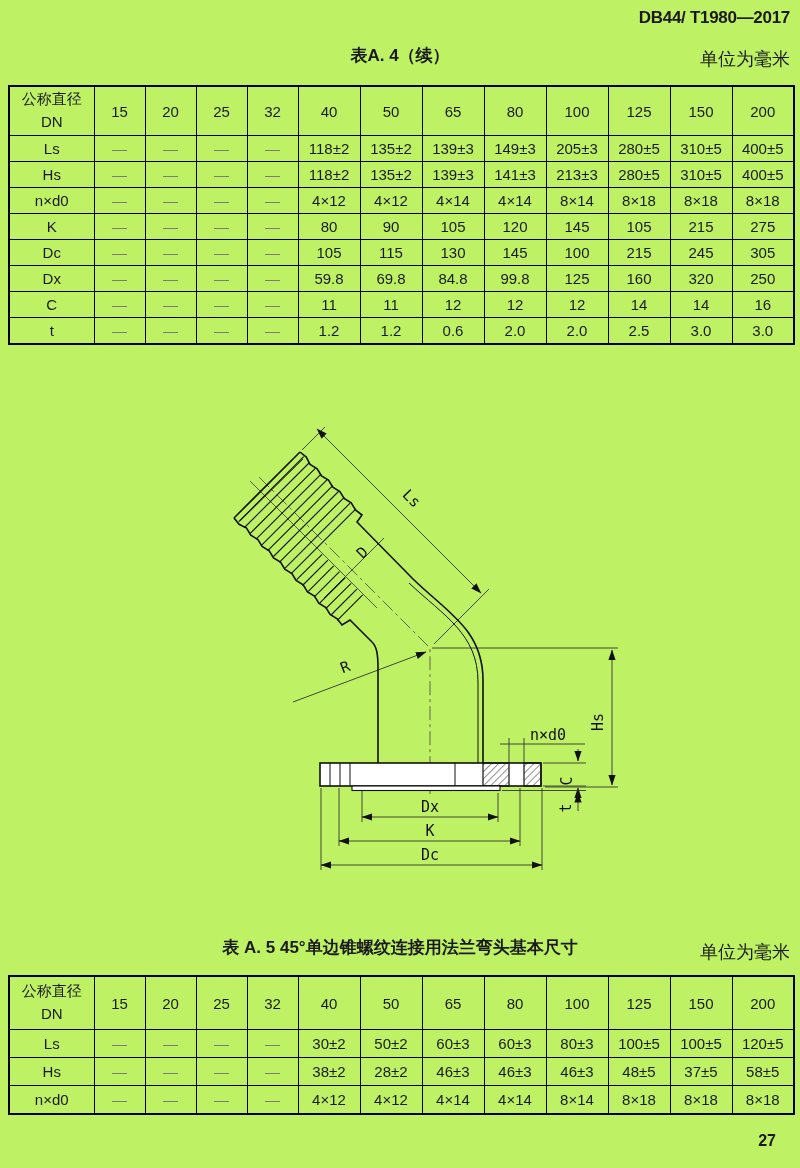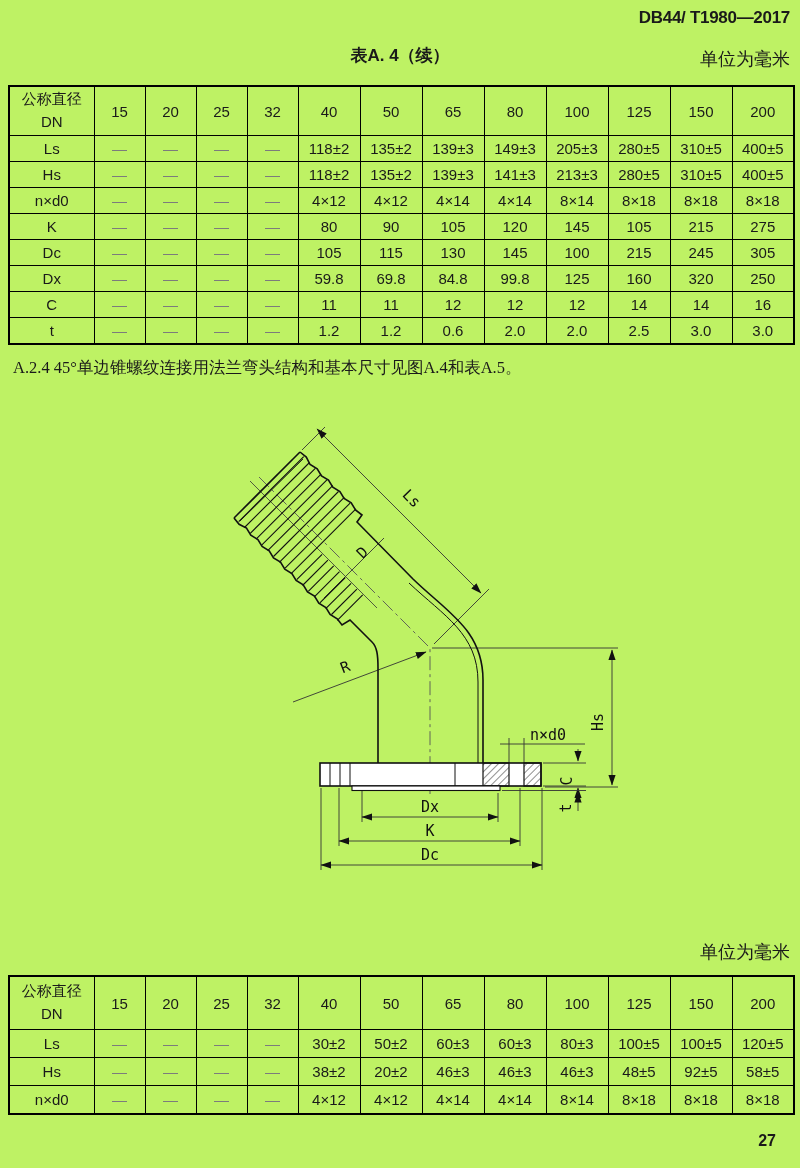--- a/index.html
+++ b/index.html
@@ -195,21 +195,20 @@
           <td>0.6</td>
           <td>2.0</td>
           <td>2.0</td>
           <td>2.5</td>
           <td>3.0</td>
           <td>3.0</td>
         </tr>
       </tbody>
   </table>
 
-  <div class="para">A.2.4  45°单边锥螺纹连接用法兰弯头结构和基本尺寸见图A.4和表A.5。</div>
 
   <svg class="fig" width="800" height="470" viewBox="0 0 800 470">
     <defs>
       <pattern id="hatch" width="5" height="5" patternUnits="userSpaceOnUse" patternTransform="rotate(45)">
         <line x1="0" y1="0" x2="0" y2="5" stroke="#222" stroke-width="1"></line>
       </pattern>
       <marker id="arr" viewBox="0 0 10 8" refX="9.5" refY="4" markerWidth="11" markerHeight="8.5" orient="auto-start-reverse" markerUnits="userSpaceOnUse">
         <path d="M0,0.6 L10,4 L0,7.4 Z" fill="#111"></path>
       </marker>
     </defs>
@@ -284,20 +283,21 @@
       <text x="548" y="320" text-anchor="middle">n×d0</text>
       <text transform="translate(572,361) rotate(-90)" text-anchor="middle">C</text>
       <text transform="translate(571,388) rotate(-90)" text-anchor="middle">t</text>
       <text x="430" y="392" text-anchor="middle">Dx</text>
       <text x="430" y="416" text-anchor="middle">K</text>
       <text x="430" y="440" text-anchor="middle">Dc</text>
     </g>
   </svg>
 
 
+  <div class="t-title t5-title">表 A. 5  45°单边锥螺纹连接用法兰弯头基本尺寸</div>
   <div class="unit-note t5-unit">单位为毫米</div>
 
   <table class="dim" id="table-a5">
     <colgroup>
       <col style="width:85px">
         <col style="width:51px">
         <col style="width:51px">
         <col style="width:51px">
         <col style="width:51px">
       <col style="width:62px">
@@ -345,26 +345,26 @@
           <td>100±5</td>
           <td>120±5</td>
         </tr>
         <tr>
           <th>Hs</th>
           <td class="dash">—</td>
           <td class="dash">—</td>
           <td class="dash">—</td>
           <td class="dash">—</td>
           <td>38±2</td>
-          <td>20±2</td>
+          <td>28±2</td>
           <td>46±3</td>
           <td>46±3</td>
           <td>46±3</td>
           <td>48±5</td>
-          <td>92±5</td>
+          <td>37±5</td>
           <td>58±5</td>
         </tr>
         <tr>
           <th>n×d0</th>
           <td class="dash">—</td>
           <td class="dash">—</td>
           <td class="dash">—</td>
           <td class="dash">—</td>
           <td>4×12</td>
           <td>4×12</td>

